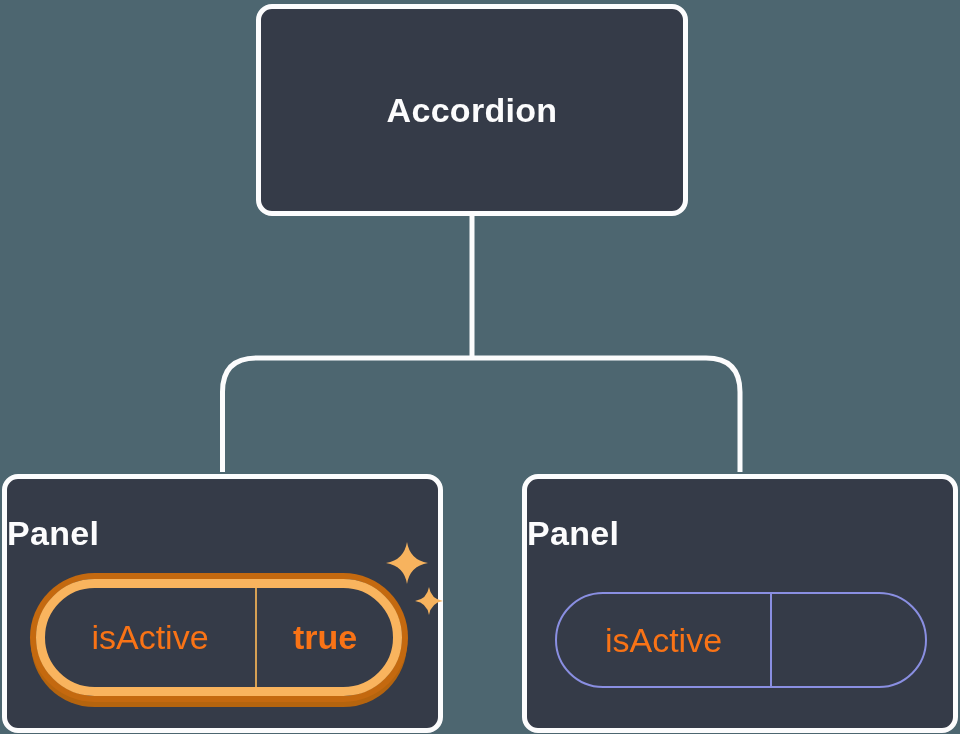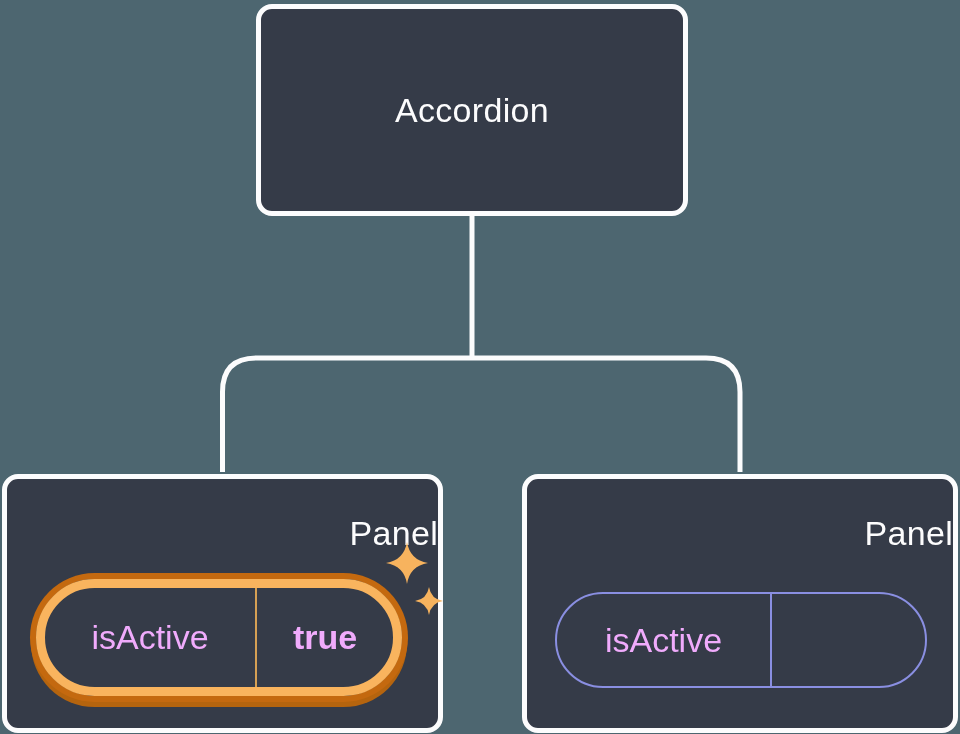--- a/index.html
+++ b/index.html
@@ -29,36 +29,36 @@
   .node-accordion {
     left: 256px; top: 4px;
     width: 432px; height: 212px;
     display: flex; align-items: center; justify-content: center;
   }
   .node-panel-left  { left: 2px;   top: 474px; width: 441px; height: 259px; }
   .node-panel-right { left: 522px; top: 474px; width: 436px; height: 259px; }
   .node-label {
     color: #fcfcfd;
     font-size: 34px;
-    font-weight: 400;
+    font-weight: 700;
     letter-spacing: 0.3px;
   }
   .panel-label {
     position: absolute;
-    left: 12px; right: 0; top: 33px;
-    text-align: right;
+    left: 0; right: 0; top: 33px;
+    text-align: left;
     line-height: 42px;
   }
   .pill {
     position: absolute;
     display: flex;
     align-items: stretch;
     border-radius: 999px;
     font-size: 34px;
-    color: #f0abfc;
+    color: #f97316;
   }
   .pill-highlight {
     left: 29px; top: 100px;
     width: 366px; height: 117px;
     border: 9px solid #f9b45e;
     box-shadow: 0 0 0 6px #c4690f, 0 6px 0 5px #b5640e;
   }
   .pill-plain {
     left: 28px; top: 113px;
     width: 372px; height: 96px;

